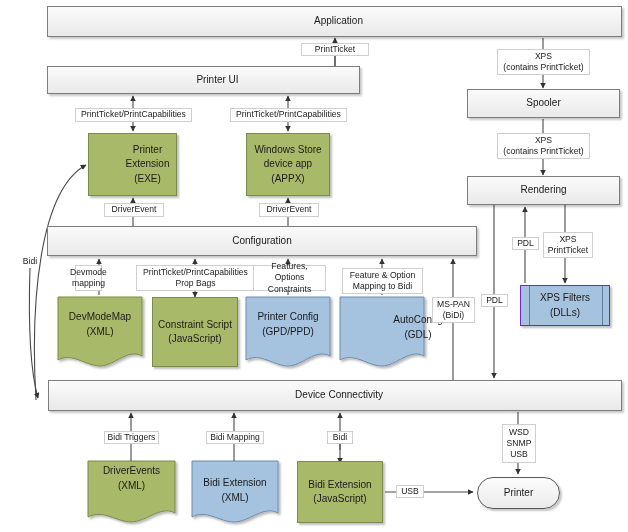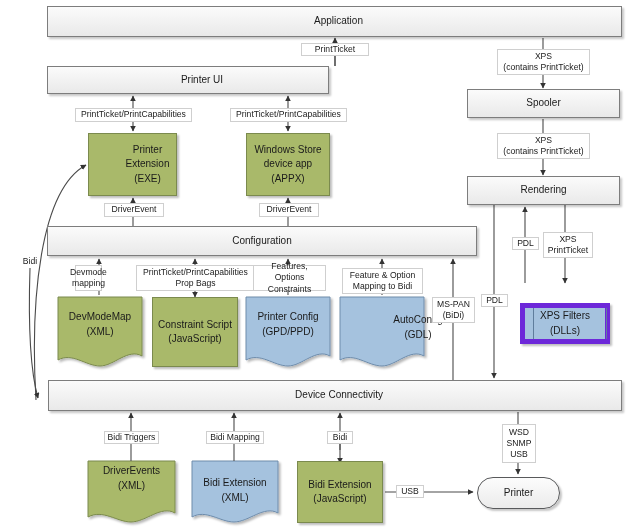--- a/index.html
+++ b/index.html
@@ -64,25 +64,24 @@
     align-items: flex-start;
     padding-top: 13px;
   }
   .pill-box {
     border: 1px solid #58595b;
     border-radius: 16px;
     background: linear-gradient(to bottom, #fcfcfc 0%, #f2f2f2 60%, #ebebeb 100%);
     box-shadow: 2px 2px 2px rgba(0,0,0,0.22);
   }
   .comp-box {
-    border: 5px solid #6d28d9;
+    border: 1px solid #6d28d9;
     background: #a5c2de;
     box-shadow: 2px 2px 2px rgba(0,0,0,0.26);
     position: relative;
-    margin-top: 18px;
   }
   .comp-bar {
     position: absolute;
     top: 0;
     bottom: 0;
     width: 0;
     border-left: 1px solid #5f7d9c;
   }
 
   .edge-label {
@@ -187,21 +186,21 @@
 
     <path filter="url(#dropsh)" d="M88,461 L175,461 L175,513 C161,505 146,522 131,522 C117,522 103,509 88,517 Z" fill="#a9b96a" stroke="#7b8a4e" stroke-width="1"></path>
 
     <path filter="url(#dropsh)" d="M192,461 L278,461 L278,513 C264,505 249,522 234,522 C220,522 206,509 192,517 Z" fill="#a5c2de" stroke="#6e8cab" stroke-width="1"></path>
   </svg>
 
   <div class="node plain-box left-aligned" style="left:47px; top:6px; width:575px; height:31px;">
     <span style="width:100%; text-align:center;">Application</span>
   </div>
 
-  <div class="node plain-box" style="left:47px; top:66px; width:282px; height:28px;padding-left:28px;">
+  <div class="node plain-box" style="left:47px; top:66px; width:313px; height:28px;padding-left:28px;">
     <span>Printer UI</span>
   </div>
 
   <div class="node green-box" style="left:88px; top:133px; width:89px; height:63px;padding-left:30px;">
     <span>Printer Extension
 (EXE)</span>
   </div>
 
   <div class="node green-box" style="left:246px; top:133px; width:84px; height:63px;">
     <span>Windows Store

